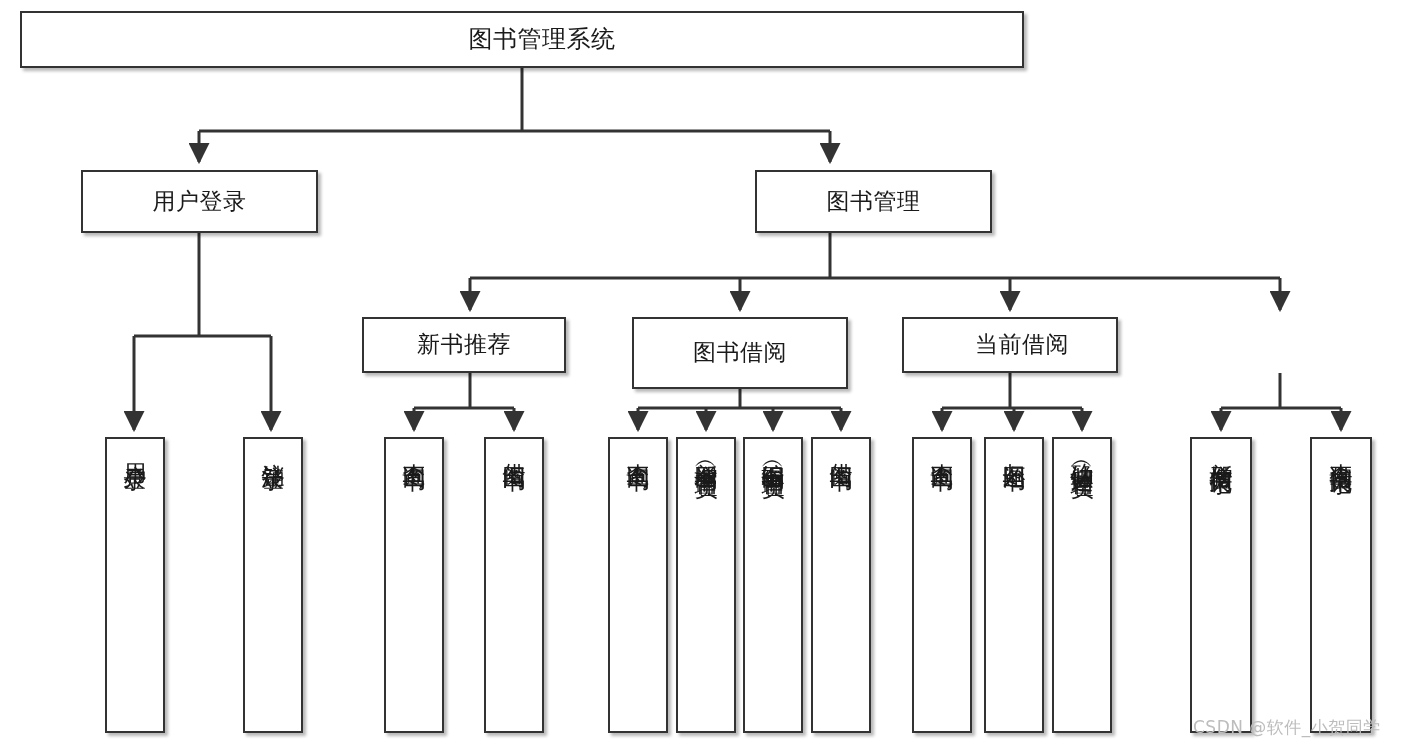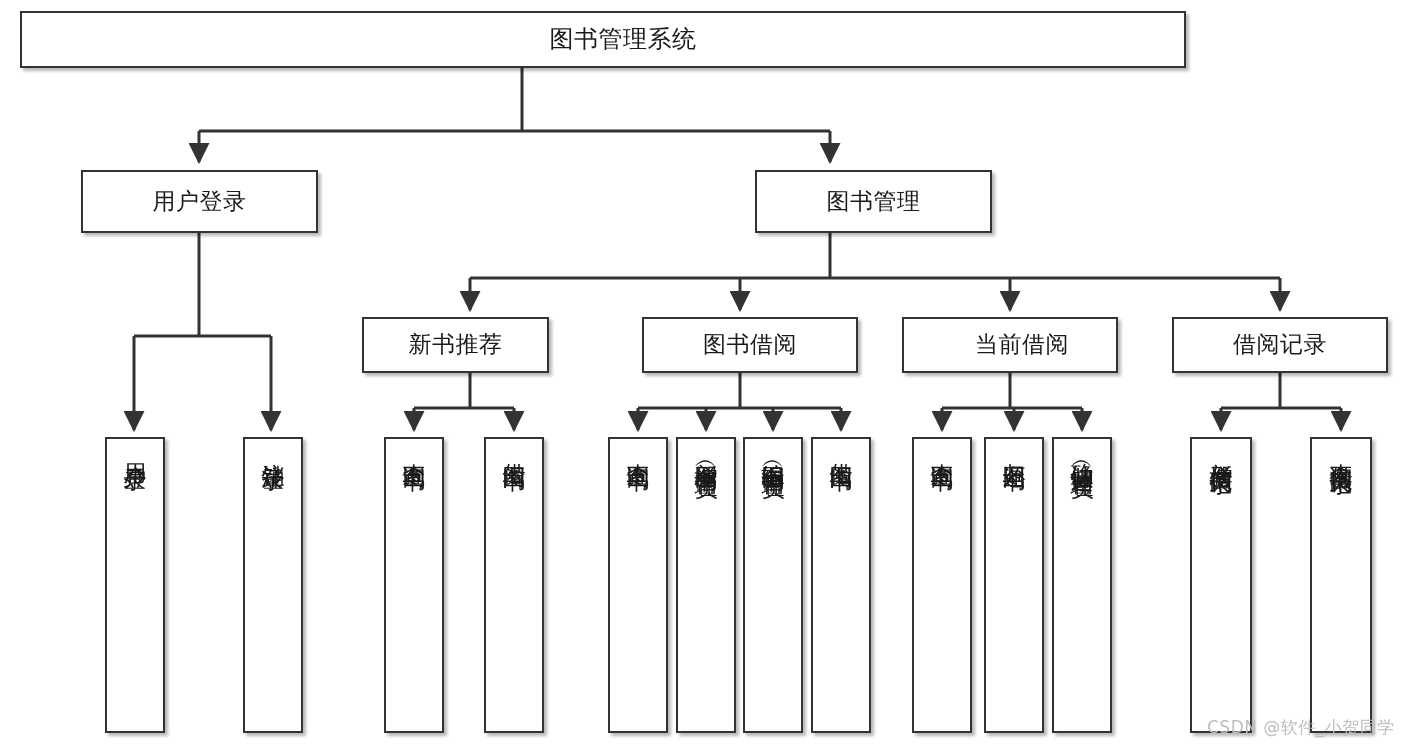--- a/index.html
+++ b/index.html
@@ -68,21 +68,20 @@
   .node.leaf.tall-text {
     align-items: flex-start;
   }
   .watermark {
     position: absolute;
     font-size: 17px;
     color: #bdbdbd;
     white-space: nowrap;
     z-index: 5;
     letter-spacing: 0.5px;
-    margin-left: 14px;
   }
 </style>
 </head>
 <body>
 
 <div id="canvas">
 
   <svg id="edges" viewBox="0 0 1405 747" xmlns="http://www.w3.org/2000/svg">
     <defs>
       <marker id="arrow" viewBox="0 0 10 10" refX="9" refY="5" markerWidth="7" markerHeight="7" orient="auto-start-reverse">
@@ -126,43 +125,40 @@
       <path d="M 1014 408 L 1014 430" marker-end="url(#arrow)"></path>
       <path d="M 1082 408 L 1082 430" marker-end="url(#arrow)"></path>
 
       <path d="M 1280 373 L 1280 408"></path>
       <path d="M 1221 408 L 1341 408"></path>
       <path d="M 1221 408 L 1221 430" marker-end="url(#arrow)"></path>
       <path d="M 1341 408 L 1341 430" marker-end="url(#arrow)"></path>
     </g>
   </svg>
 
-  <div class="node horiz root" style="left:20px; top:11px; width:1166px; height:57px;padding-left:40px;">
+  <div class="node horiz root" style="left:20px; top:11px; width:1004px; height:57px;padding-left:40px;">
     <span class="label">图书管理系统</span>
   </div>
 
   <div class="node horiz" style="left:81px; top:170px; width:237px; height:63px;">
     <span class="label">用户登录</span>
   </div>
   <div class="node horiz" style="left:711px; top:170px; width:237px; height:63px;margin-left:44px;">
     <span class="label">图书管理</span>
   </div>
 
-  <div class="node horiz" style="left:362px; top:317px; width:187px; height:56px;">
+  <div class="node horiz" style="left:362px; top:317px; width:204px; height:56px;">
     <span class="label">新书推荐</span>
   </div>
-  <div class="node horiz" style="left:632px; top:317px; width:216px; height:56px;margin-left:10px;">
+  <div class="node horiz" style="left:632px; top:317px; width:216px; height:72px;">
     <span class="label">图书借阅</span>
   </div>
   <div class="node horiz" style="left:902px; top:317px; width:216px; height:56px;padding-left:24px;">
     <span class="label">当前借阅</span>
   </div>
-  <div class="node horiz" style="left:1172px; top:317px; width:216px; height:56px;">
-    <span class="label">借阅记录</span>
-  </div>
 
   <div class="node leaf" style="left:105px; top:437px; width:60px; height:296px;">
     <span class="label">用户登录</span>
   </div>
   <div class="node leaf" style="left:243px; top:437px; width:60px; height:296px;">
     <span class="label">注销登录</span>
   </div>
 
   <div class="node leaf" style="left:384px; top:437px; width:60px; height:296px;">
     <span class="label">查询图书</span>

